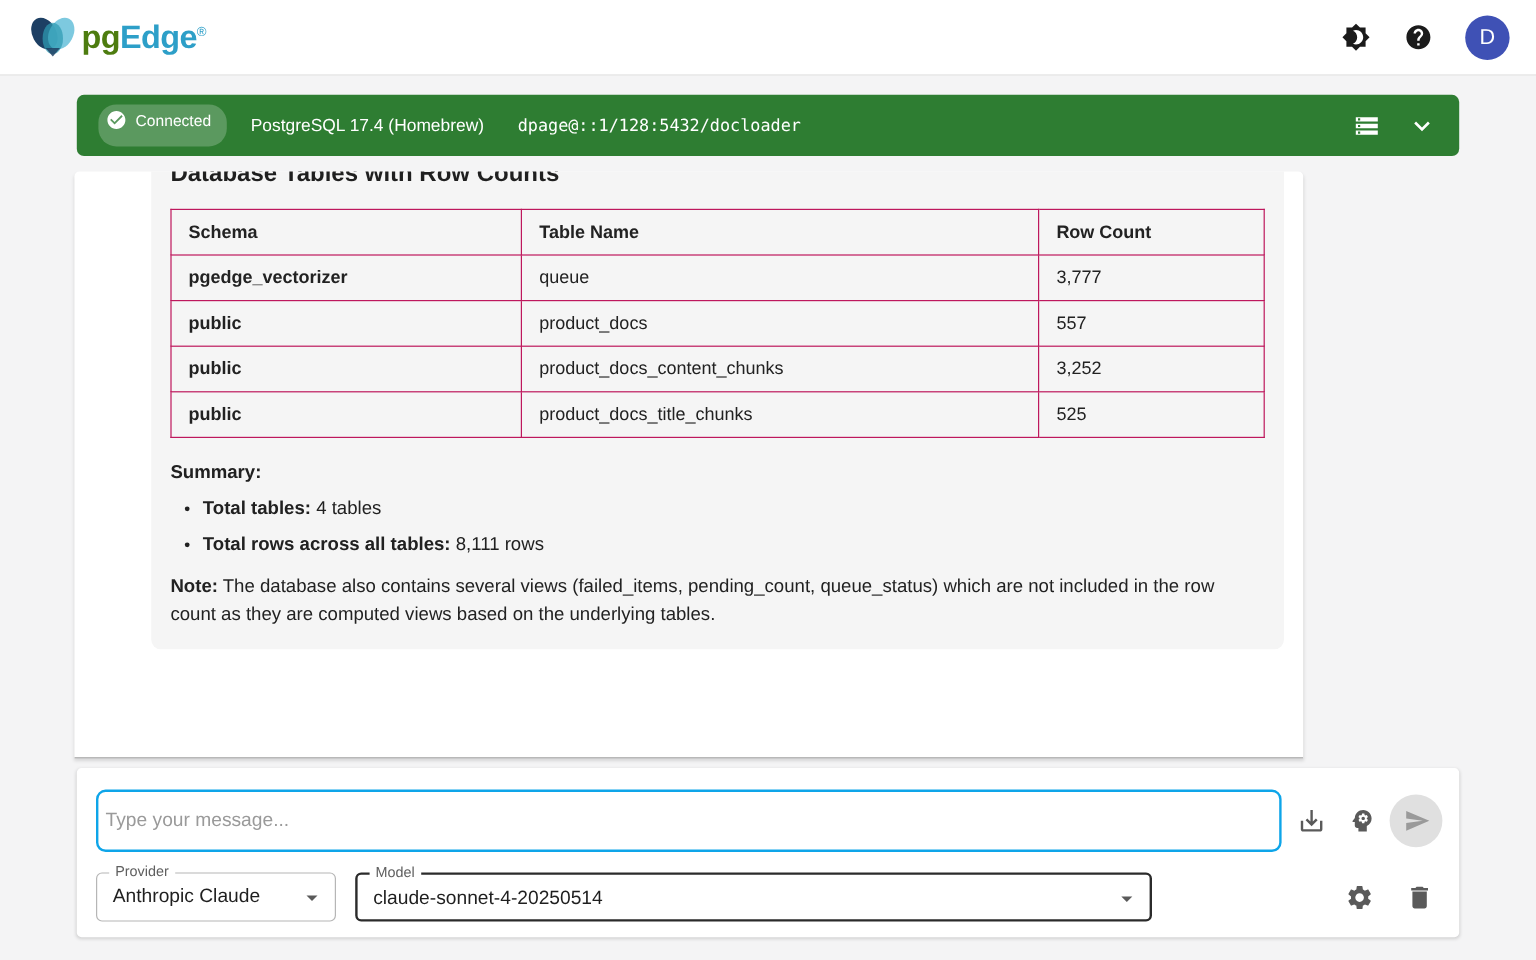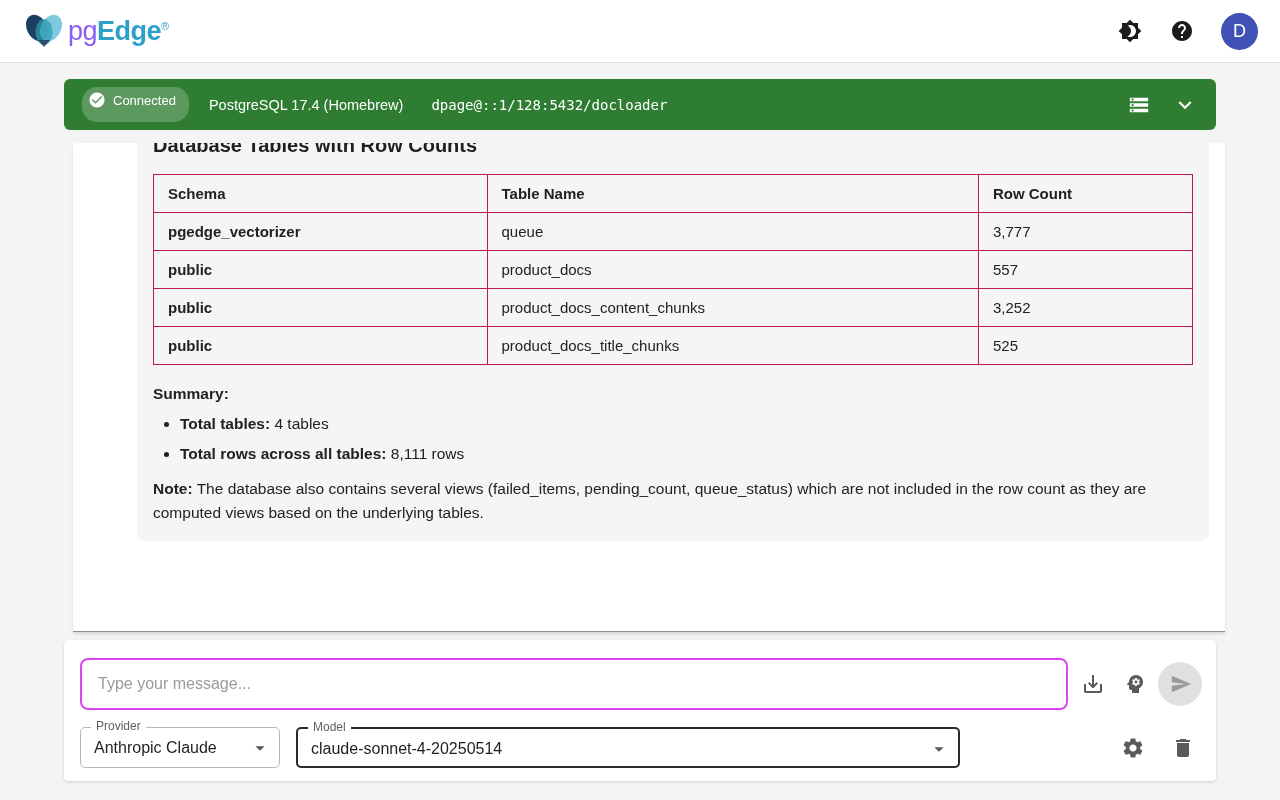--- a/index.html
+++ b/index.html
@@ -5,21 +5,21 @@
   * { margin:0; padding:0; box-sizing:border-box; }
   html,body { width:1280px; height:800px; overflow:hidden;
     font-family:"Liberation Sans", sans-serif; background:#f4f4f5; color:#212121; }
 
   
   .app-header { position:absolute; left:0; top:0; width:1280px; height:63px;
     background:#fff; border-bottom:1px solid #e0e0e0; display:flex; align-items:center;
     padding:0 22px; }
   .logo { display:flex; align-items:center; gap:2px; }
   .logo-text { font-size:27px; letter-spacing:-0.5px; }
-  .logo-pg { color:#8b5cf6; font-weight:400; }
+  .logo-pg { color:#4d7c0f; font-weight:700; }
   .logo-edge { color:#2d9fc8; font-weight:700; }
   .logo-reg { color:#2d9fc8; font-size:11px; vertical-align:super; }
   .app-title { font-size:20px; color:#1c1c1c; margin-left:16px; font-weight:400; }
   .header-actions { margin-left:auto; display:flex; align-items:center; gap:26px; }
   .hdr-icon-btn { width:26px; height:26px; border:none; background:none; cursor:pointer;
     display:flex; align-items:center; justify-content:center; padding:0; }
   .hdr-icon-btn svg { width:24px; height:24px; fill:#1b1b1b; }
   .avatar { width:37px; height:37px; border-radius:50%; background:#3f51b5; color:#fff;
     font-size:18px; display:flex; align-items:center; justify-content:center;
     border:none; cursor:pointer; }
@@ -34,21 +34,21 @@
   .conn-badge-label { color:#fff; font-size:13px; }
   .conn-version { color:#fff; font-size:14.5px; margin-left:20px; }
   .conn-string { color:#fff; font-size:14px; margin-left:28px;
     font-family:"DejaVu Sans Mono", monospace; }
   .conn-actions { margin-left:auto; display:flex; align-items:center; gap:22px; }
   .conn-icon-btn { border:none; background:none; cursor:pointer; padding:0;
     display:flex; align-items:center; }
   .conn-icon-btn svg { fill:#fff; }
 
   
-  .chat-panel { position:absolute; left:73px; top:143px; width:1152px; height:489px;
+  .chat-panel { position:absolute; left:62px; top:143px; width:1024px; height:489px;
     background:#fff; border-radius:4px 4px 0 0; overflow:hidden;
     border-bottom:1px solid #8f8f8f; box-shadow:0 2px 3px rgba(0,0,0,0.12); }
   .message-card { margin:-25px 16px 0 64px; background:#f5f5f5; border-radius:8px;
     padding:16px; }
   .msg-heading { font-size:20px; font-weight:700; color:#1f1f1f; }
   .msg-intro { margin-top:17px; font-size:15.5px; color:#222; }
   .data-table { margin-top:17px; width:100%; border-collapse:collapse; }
   .data-table th, .data-table td { border:1px solid #be185d; padding:10px 14px;
     text-align:left; font-size:15px; color:#222; }
   .data-table th { font-weight:700; }
@@ -56,21 +56,21 @@
   .col-schema { width:32.1%; } .col-table { width:47.3%; } .col-count { width:20.6%; }
   .summary-heading { margin-top:20px; font-size:15.5px; font-weight:700; }
   .summary-list { margin:12px 0 0 27px; }
   .summary-list li { font-size:15.5px; margin-bottom:12px; }
   .msg-note { margin-top:14px; font-size:15.5px; line-height:1.55; color:#222; }
 
   
   .composer { position:absolute; left:64px; top:640px; width:1152px; height:141px;
     background:#fff; border-radius:4px; box-shadow:0 1px 3px rgba(0,0,0,0.15); }
   .msg-input { position:absolute; left:16px; top:18px; width:988px; height:52px;
-    border:2px solid #d946ef; border-radius:8px; resize:none; padding:15px 16px;
+    border:2px solid #0ea5e9; border-radius:8px; resize:none; padding:15px 6px;
     font-size:16px; font-family:"Liberation Sans", sans-serif; color:#0369a1;
     outline:none; background:#fff; }
   .msg-input::placeholder { color:#9a9a9a; }
   .comp-icon-btn { position:absolute; border:none; background:none; cursor:pointer;
     padding:0; width:26px; height:26px; display:flex; align-items:center;
     justify-content:center; }
   .comp-icon-btn svg { width:24px; height:24px; fill:#5a5a5a; }
   .btn-download { left:1016px; top:31px; }
   .btn-psychology { left:1058px; top:31px; }
   .send-btn { position:absolute; left:1094px; top:22px; width:44px; height:44px;

